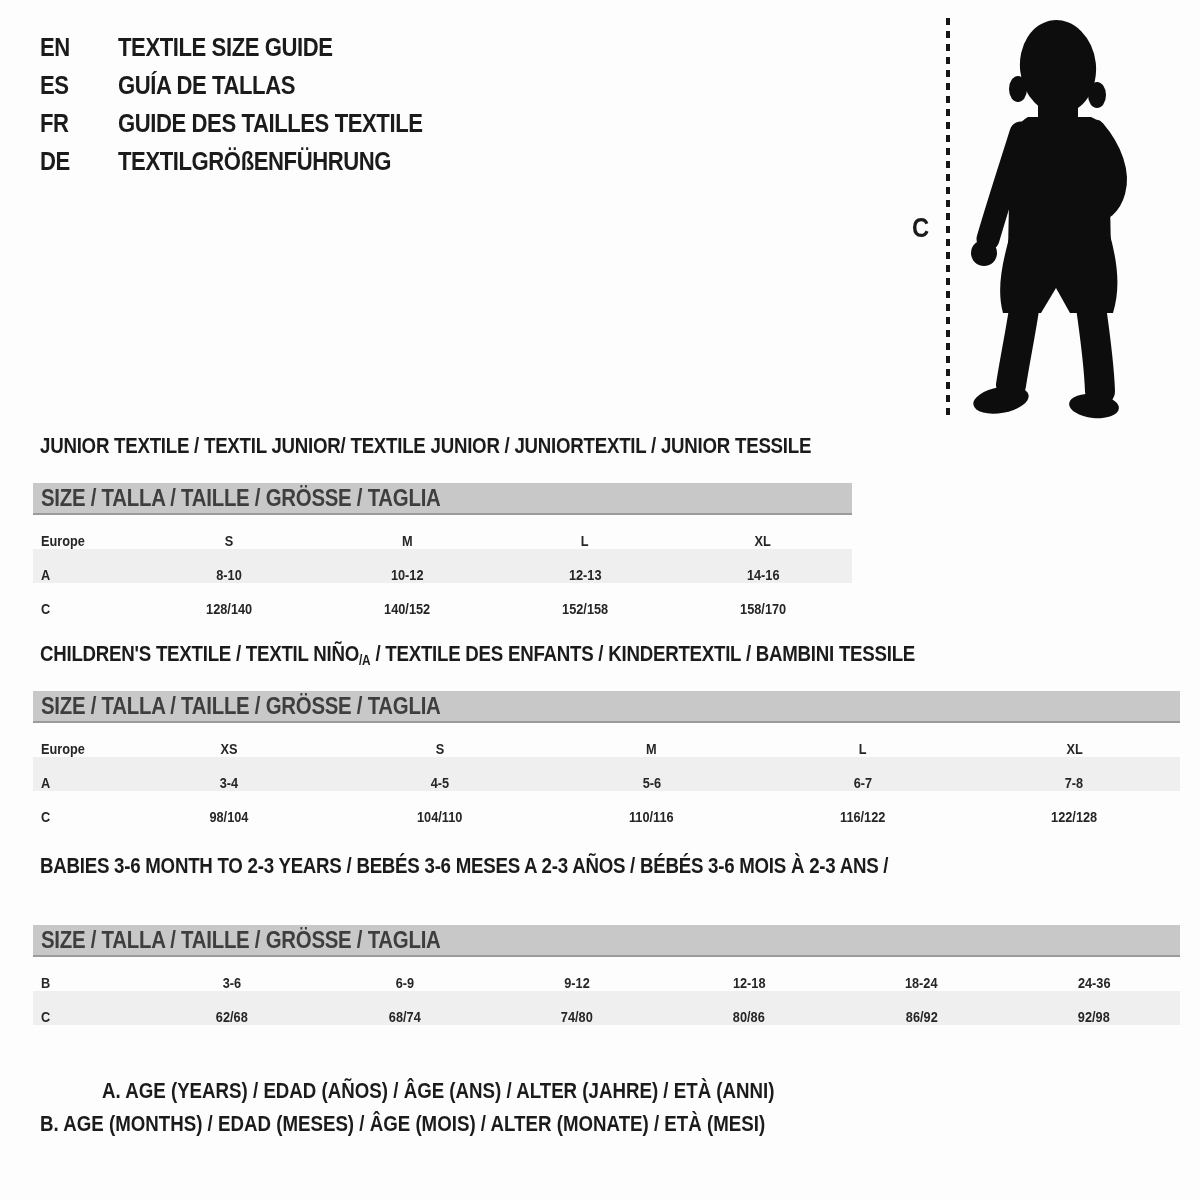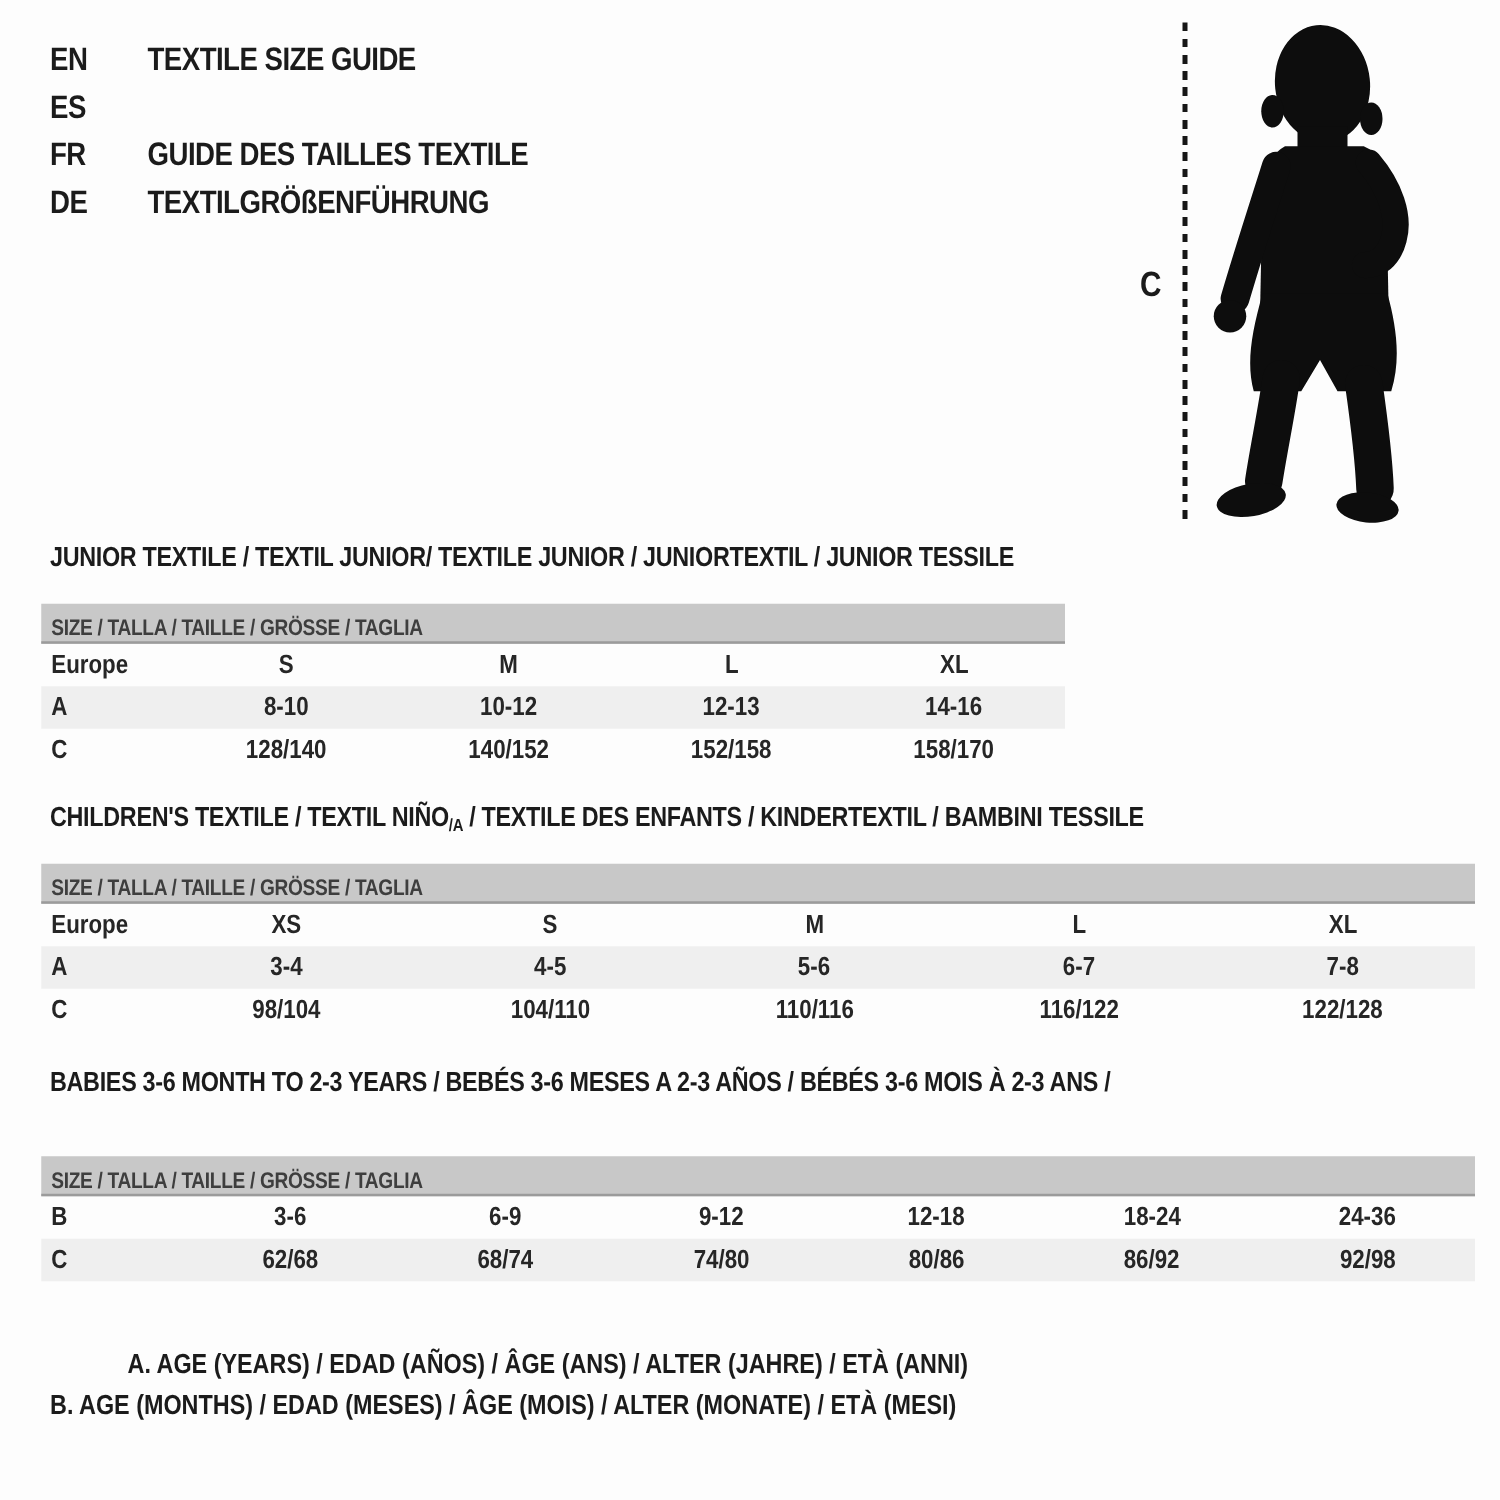--- a/index.html
+++ b/index.html
@@ -34,24 +34,24 @@
   .sub { font-size:14px; position:relative; bottom:-4px; }
 
   
   .stable { position:absolute; left:33px; }
   #junior-table   { top:483px; width:819px;  }
   #children-table { top:691px; width:1147px; }
   #babies-table   { top:925px; width:1147px; }
   .size-bar {
     height:30px; background:var(--header-bar-bg,#c8c8c8);
     border-bottom:2px solid var(--header-bar-edge,#9b9b9b);
-    display:flex; align-items:flex-end; padding-left:8px;
-    font-size:18px; font-weight:bold; color:#3e3e3e; letter-spacing:-0.3px;
+    display:flex; align-items:center; padding-left:8px;
+    font-size:24px; font-weight:bold; color:#3e3e3e; letter-spacing:-0.3px;
   }
-  .trow { display:flex; height:34px; align-items:center; font-size:21px; font-weight:bold; color:#262626; }
+  .trow { display:flex; height:34px; align-items:flex-end; font-size:15px; font-weight:bold; color:#262626; }
   .trow.shaded { background:var(--shaded-row-bg,#efefef); }
   .tlabel { padding-left:8px; box-sizing:border-box; }
   #junior-table   .tlabel { flex:0 0 107px; }
   #children-table .tlabel { flex:0 0 90px;  }
   #babies-table   .tlabel { flex:0 0 113px; }
   .tcell { flex:1; text-align:center; }
 
   
   .footnotes { position:absolute; left:40px; top:1074px; font-size:22px; font-weight:bold; line-height:33px;text-align:right; }
 </style>
@@ -60,20 +60,21 @@
 
 <div class="page">
 
   <div class="lang-block">
     <div class="lang-row">
       <span class="lang-code"><span class="cond">EN</span></span>
       <span><span class="cond">TEXTILE SIZE GUIDE</span></span>
     </div>
     <div class="lang-row">
       <span class="lang-code"><span class="cond">ES</span></span>
+      <span><span class="cond">GUÍA DE TALLAS</span></span>
     </div>
     <div class="lang-row">
       <span class="lang-code"><span class="cond">FR</span></span>
       <span><span class="cond">GUIDE DES TAILLES TEXTILE</span></span>
     </div>
     <div class="lang-row">
       <span class="lang-code"><span class="cond">DE</span></span>
       <span><span class="cond">TEXTILGRÖßENFÜHRUNG</span></span>
     </div>
   </div>

